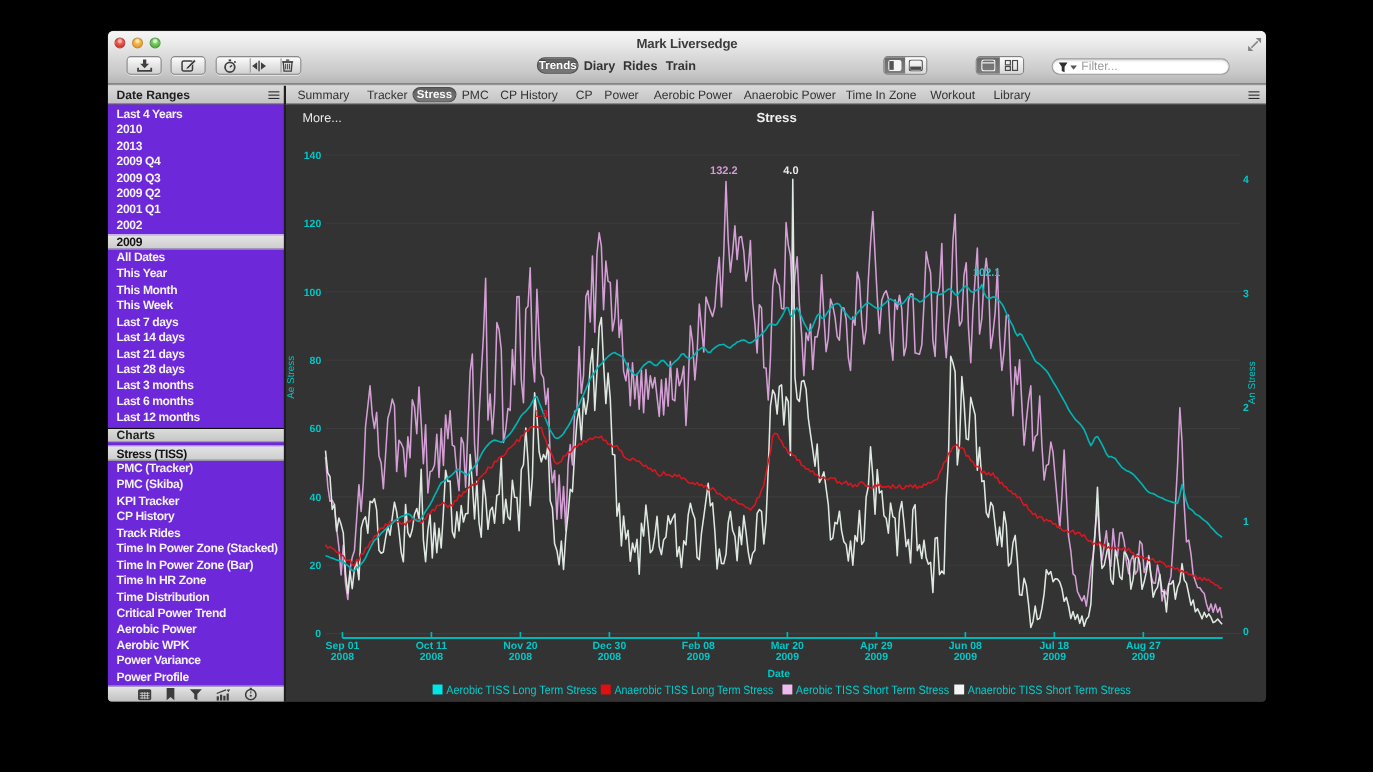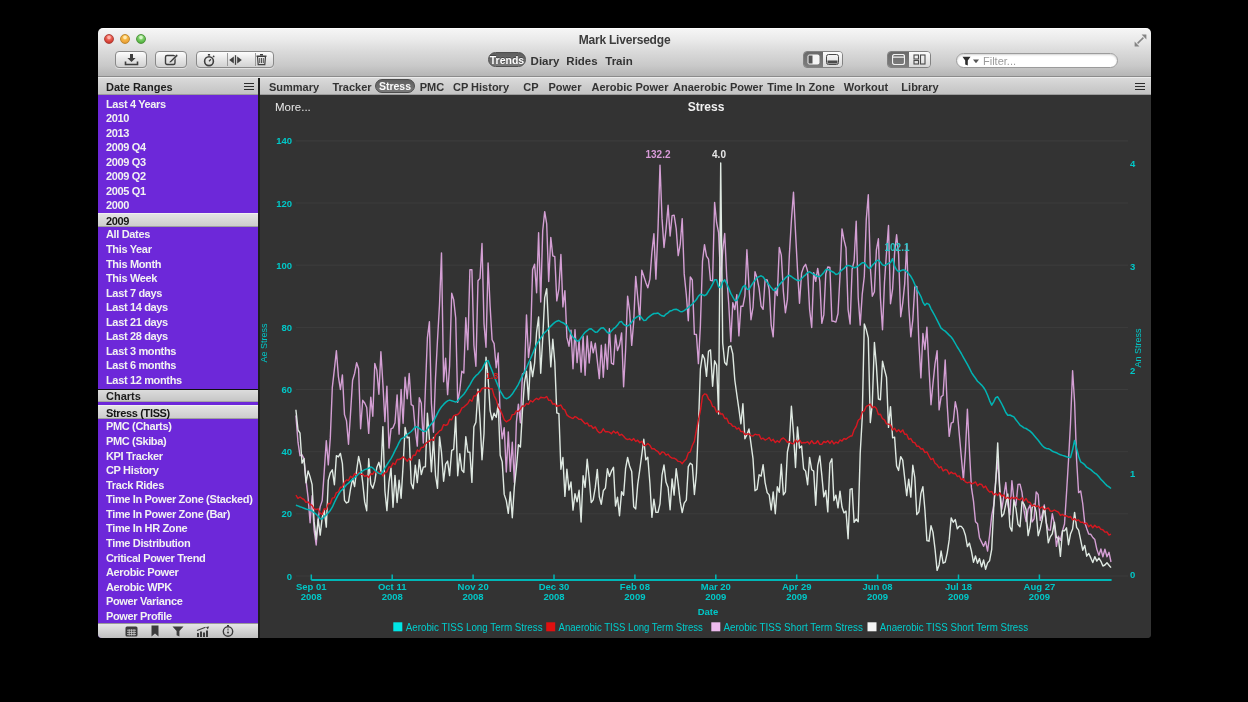--- a/index.html
+++ b/index.html
@@ -25,21 +25,21 @@
 .pseg.on{background:linear-gradient(#6a6a6a,#7e7e7e)}
 .pseg.off{background:linear-gradient(#fdfdfd,#d8d8d8)}
 #filter{position:absolute;left:858px;top:3px;width:162px;height:15px;background:#fff;border:1px solid #9b9b9b;border-radius:8px;box-shadow:inset 0 1px 2px rgba(0,0,0,.18)}
 #filter span{position:absolute;left:26px;top:1px;font-size:11px;color:#9b9b9b}
 
 #navrow{position:absolute;left:0;top:49px;width:1053px;height:18px;background:linear-gradient(#dadada,#c3c3c3);border-top:1px solid #ececec;border-bottom:1px solid #9c9c9c}
 #dr-head{position:absolute;left:0;top:0;width:162px;height:18px;border-right:2px solid #1e1e1e}
 #dr-head b{position:absolute;left:8px;top:3px;font-size:11px;color:#1d1d1d}
 .burger{position:absolute;top:5px;width:10px;height:8px}
 .burger i{display:block;height:1.3px;background:#2b2b2b;margin-bottom:1.7px}
-.tab{position:absolute;top:3px;font-size:11px;font-weight:bold;color:#333;white-space:nowrap;transform:translateX(-50%)}
+.tab{position:absolute;top:3px;font-size:11px;font-weight:normal;color:#333;white-space:nowrap;transform:translateX(-50%)}
 #tab-sel{position:absolute;left:277px;top:1px;width:40px;height:14px;background:linear-gradient(#5e5e5e,#7a7a7a);border:1px solid #4d4d4d;border-radius:8px;color:#fafafa;font-size:10.5px;font-weight:bold;text-align:center;line-height:13px}
 
 #sidebar{position:absolute;left:0;top:67px;width:162px;height:543px;background:#6d28d9;border-right:2px solid #1e1e1e;overflow:hidden}
 .itm{position:absolute;left:0;width:162px;height:14.5px;font-size:11px;font-weight:bold;color:#f2f2f2;padding-left:8px;line-height:14.5px;white-space:nowrap;letter-spacing:-0.35px}
 .itm.sel{background:linear-gradient(#e3e3e3,#cdcdcd);color:#141414;border-top:1px solid #f0f0f0;border-bottom:1px solid #9f9f9f}
 #charts-head{position:absolute;left:0;top:294.4px;width:164px;height:12.5px;background:linear-gradient(#dcdcdc,#c6c6c6);border-top:1px solid #0f0f0f;border-bottom:1px solid #a5a5a5;font-size:11px;font-weight:bold;color:#1d1d1d;padding-left:8px;line-height:12px}
 #sbtool{position:absolute;left:0;top:528px;width:162px;height:15px;background:linear-gradient(#e6e6e6,#bfbfbf);border-top:1px solid #999;display:flex;align-items:center;justify-content:center;gap:12px}
 
 #chart{position:absolute;left:163px;top:67px;width:890px;height:543px;background:#333}
 </style>
@@ -165,36 +165,36 @@
         <i></i>
       </div>
   </div>
   <div id="sidebar">
     <div class="itm" style="top:1.8px">Last 4 Years</div>
 <div class="itm" style="top:16.3px">2010</div>
 <div class="itm" style="top:30.8px">2013</div>
 <div class="itm" style="top:45.3px">2009 Q4</div>
 <div class="itm" style="top:59.8px">2009 Q3</div>
 <div class="itm" style="top:74.3px">2009 Q2</div>
-<div class="itm" style="top:88.9px">2005 Q1</div>
-<div class="itm" style="top:103.4px">2000</div>
+<div class="itm" style="top:88.9px">2001 Q1</div>
+<div class="itm" style="top:103.4px">2002</div>
 <div class="itm sel" style="top:117.9px">2009</div>
 <div class="itm" style="top:132.4px">All Dates</div>
 <div class="itm" style="top:146.9px">This Year</div>
 <div class="itm" style="top:161.5px">This Month</div>
 <div class="itm" style="top:176.0px">This Week</div>
 <div class="itm" style="top:190.5px">Last 7 days</div>
 <div class="itm" style="top:205.0px">Last 14 days</div>
 <div class="itm" style="top:219.5px">Last 21 days</div>
 <div class="itm" style="top:234.1px">Last 28 days</div>
 <div class="itm" style="top:248.6px">Last 3 months</div>
 <div class="itm" style="top:263.1px">Last 6 months</div>
 <div class="itm" style="top:277.6px">Last 12 months</div>
 <div class="itm sel" style="top:309.8px">Stress (TISS)</div>
-<div class="itm" style="top:324.4px">PMC (Charts)</div>
+<div class="itm" style="top:324.4px">PMC (Tracker)</div>
 <div class="itm" style="top:338.9px">PMC (Skiba)</div>
 <div class="itm" style="top:353.5px">KPI Tracker</div>
 <div class="itm" style="top:368.1px">CP History</div>
 <div class="itm" style="top:382.6px">Track Rides</div>
 <div class="itm" style="top:397.2px">Time In Power Zone (Stacked)</div>
 <div class="itm" style="top:411.8px">Time In Power Zone (Bar)</div>
 <div class="itm" style="top:426.4px">Time In HR Zone</div>
 <div class="itm" style="top:440.9px">Time Distribution</div>
 <div class="itm" style="top:455.5px">Critical Power Trend</div>
 <div class="itm" style="top:470.1px">Aerobic Power</div>

